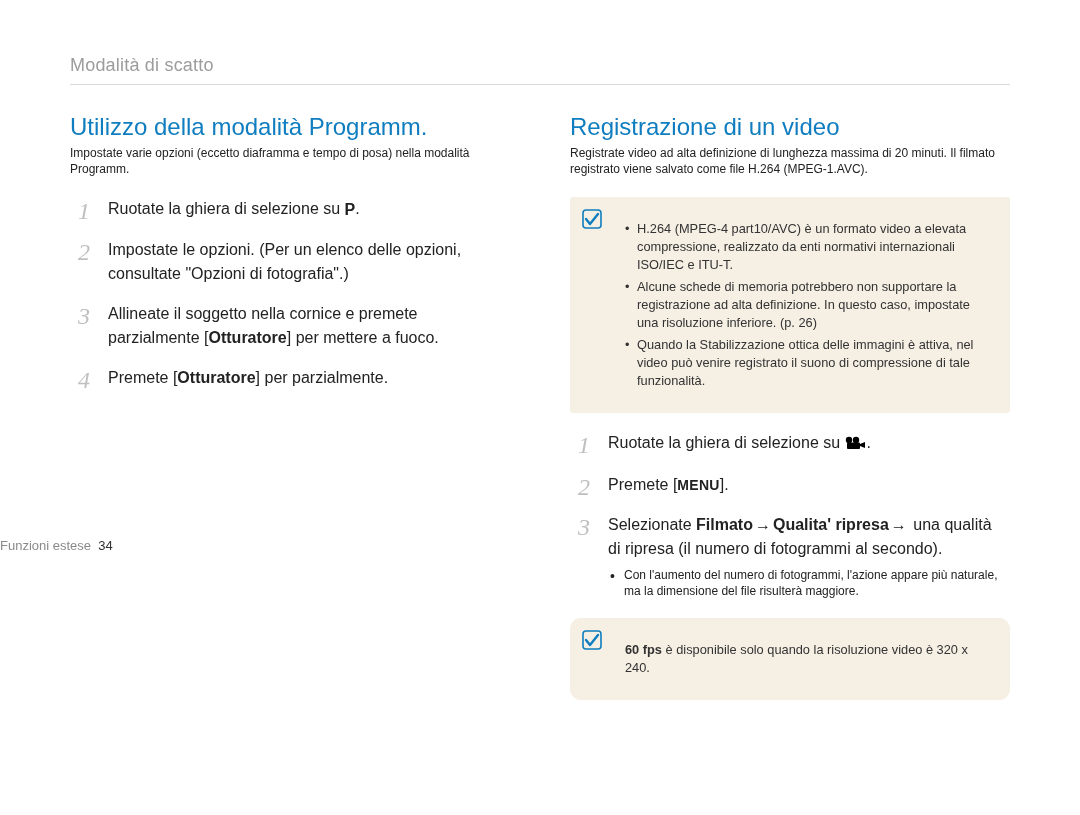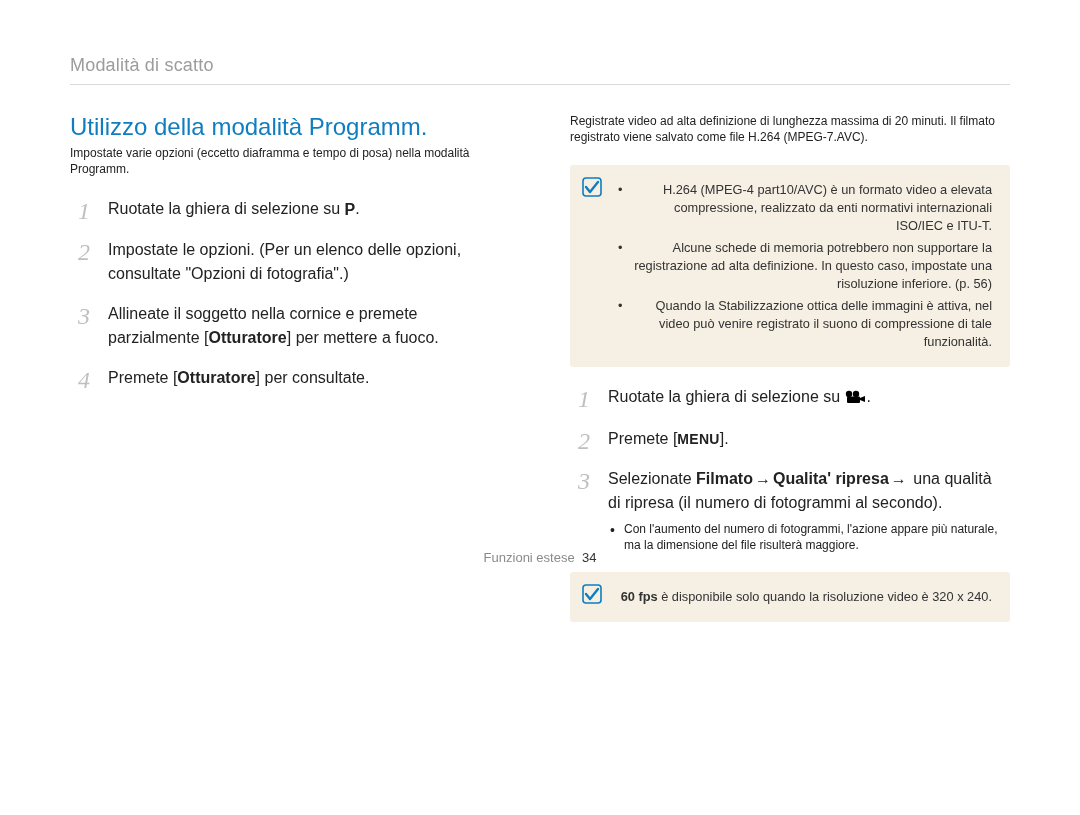--- a/index.html
+++ b/index.html
@@ -90,36 +90,36 @@
   }
   .note-box {
     background: #f5efe4;
     border-radius: 3px;
     padding: 12px 14px 12px 44px;
     position: relative;
     margin: 8px 0 18px 0;
   }
   .note-box.compact {
     margin-top: 18px;
+    border-radius: 11px;
   }
   .note-icon {
     position: absolute;
     left: 12px;
     top: 12px;
     width: 20px;
     height: 20px;
   }
   .note-box ul, .note-box .single {
-    margin: 4px;
+    margin: 11px;
     padding: 0;
     list-style: none;
     font-size: 12.8px;
     line-height: 1.4;
     color: #333;
-    text-align: right;
   }
   .note-box ul li {
     position: relative;
     padding-left: 12px;
     margin-bottom: 4px;
   }
   .note-box ul li::before {
     content: "•";
     position: absolute;
     left: 0;
@@ -144,24 +144,24 @@
   }
   .cam-icon {
     display: inline-block;
     vertical-align: -2px;
   }
   .arrow {
     padding: 0 2px;
   }
   .footer {
     position: absolute;
-    bottom: 28px;
+    bottom: 40px;
     left: 0;
     width: 100%;
-    text-align: center;
+    text-align: left;
     font-size: 13px;
     color: #8a8a8a;
   }
   .footer .num {
     color: #333;
   }
   b { font-weight: bold; }
 </style>
 </head>
 <body>
@@ -178,36 +178,37 @@
 
       <ol class="steps">
         <li>
           <span>Ruotate la ghiera di selezione su </span><span class="p-icon">P</span><span>.</span>
         </li>
         <li>Impostate le opzioni. (Per un elenco delle opzioni, consultate "Opzioni di fotografia".)</li>
         <li>
           <span>Allineate il soggetto nella cornice e premete parzialmente [</span><b>Otturatore</b><span>] per mettere a fuoco.</span>
         </li>
         <li>
-          <span>Premete [</span><b>Otturatore</b><span>] per consultate.</span>
+          <span>Premete [</span><b>Otturatore</b><span>] per parzialmente.</span>
         </li>
       </ol>
     </div>
 
     <div class="col">
-      <p class="intro">Registrate video ad alta definizione di lunghezza massima di 20 minuti. Il filmato registrato viene salvato come file H.264 (MPEG-7.AVC).</p>
+      <h2 class="section">Registrazione di un video</h2>
+      <p class="intro">Registrate video ad alta definizione di lunghezza massima di 20 minuti. Il filmato registrato viene salvato come file H.264 (MPEG-1.AVC).</p>
 
       <div class="note-box">
         <svg class="note-icon" viewBox="0 0 20 20">
           <rect x="1" y="1" width="18" height="18" rx="3" fill="none" stroke="#0f7dbf" stroke-width="1.6"></rect>
           <path d="M4 10 L8 15 L16 5" fill="none" stroke="#0f7dbf" stroke-width="2.4" stroke-linecap="round" stroke-linejoin="round"></path>
         </svg>
         <ul>
           <li>H.264 (MPEG-4 part10/AVC) è un formato video a elevata compressione, realizzato da enti normativi internazionali ISO/IEC e ITU-T.</li>
-          <li>Alcune schede di memoria potrebbero non supportare la registrazione ad alta definizione. In questo caso, impostate una risoluzione inferiore. (p. 56)</li>
+          <li>Alcune schede di memoria potrebbero non supportare la registrazione ad alta definizione. In questo caso, impostate una risoluzione inferiore. (p. 26)</li>
           <li>Quando la Stabilizzazione ottica delle immagini è attiva, nel video può venire registrato il suono di compressione di tale funzionalità.</li>
         </ul>
       </div>
 
       <ol class="steps">
         <li>
           <span>Ruotate la ghiera di selezione su </span><span class="cam-icon"><svg width="22" height="14" viewBox="0 0 22 14">
                 <circle cx="4" cy="4" r="3.2" fill="#000"></circle>
                 <circle cx="11" cy="4" r="3.2" fill="#000"></circle>
                 <rect x="2" y="6.5" width="13" height="6.5" rx="1" fill="#000"></rect>

